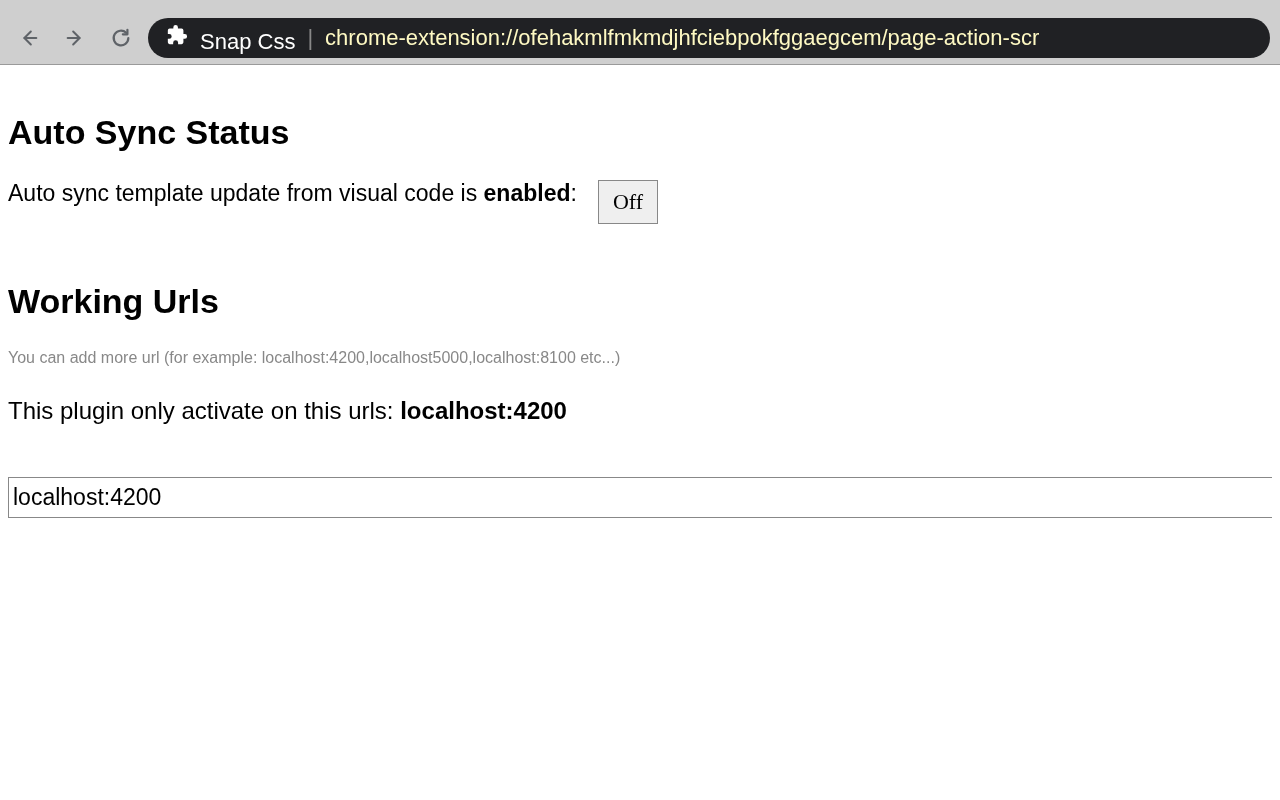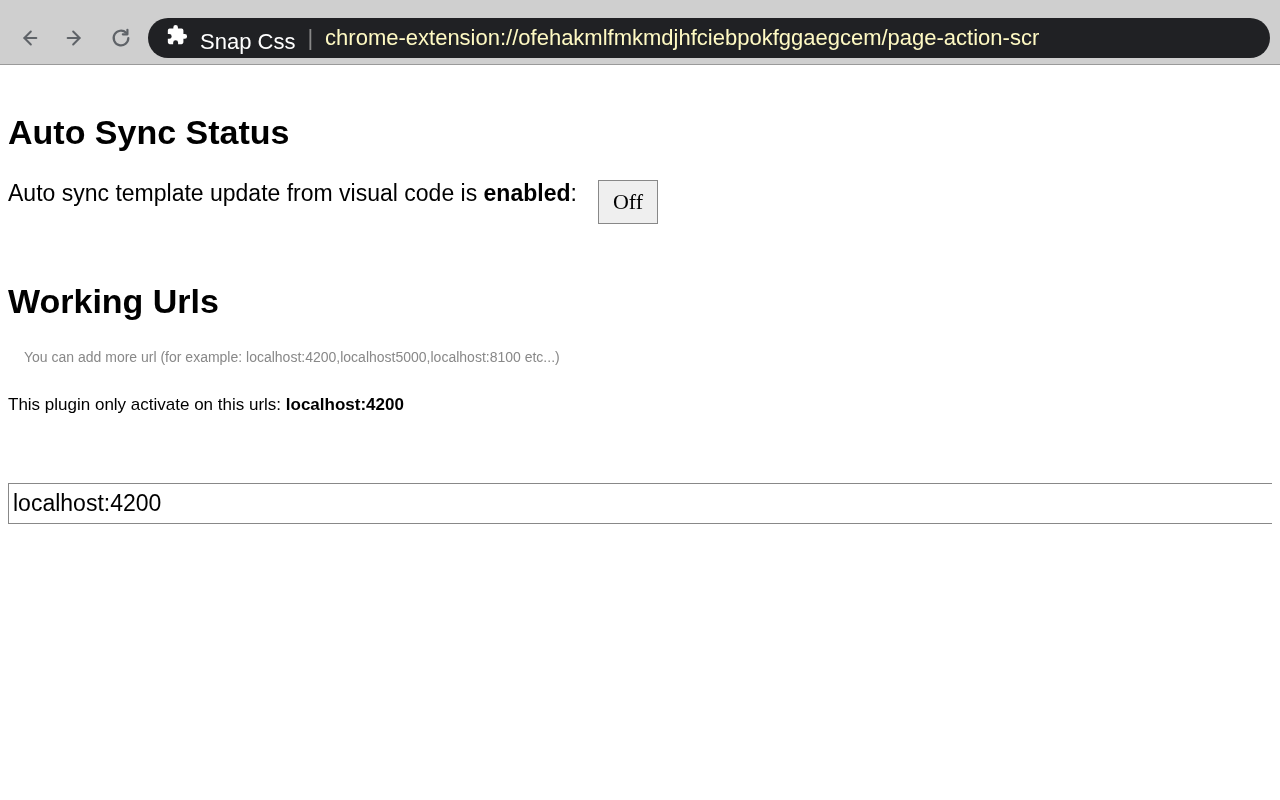--- a/index.html
+++ b/index.html
@@ -91,26 +91,26 @@
     .off-btn {
       font-family: Liberation Serif, serif;
       font-size: 22px;
       padding: 8px 14px;
       background: #efefef;
       border: 1px solid #888;
       cursor: pointer;
     }
     .hint {
       color: #888;
-      font-size: 14px;
-      margin: 22px 0 30px 16px;
+      font-size: 16px;
+      margin: 22px 0 30px 0;
     }
     .activate-line {
-      font-size: 17px;
-      margin-bottom: 68px;
+      font-size: 24px;
+      margin-bottom: 52px;
     }
     .activate-line b { font-weight: 700; }
     .url-input {
       width: 100%;
       font-size: 23px;
       font-family: Arial, sans-serif;
       padding: 6px 4px;
       border: 1px solid #888;
       border-right: none;
       outline: none;

